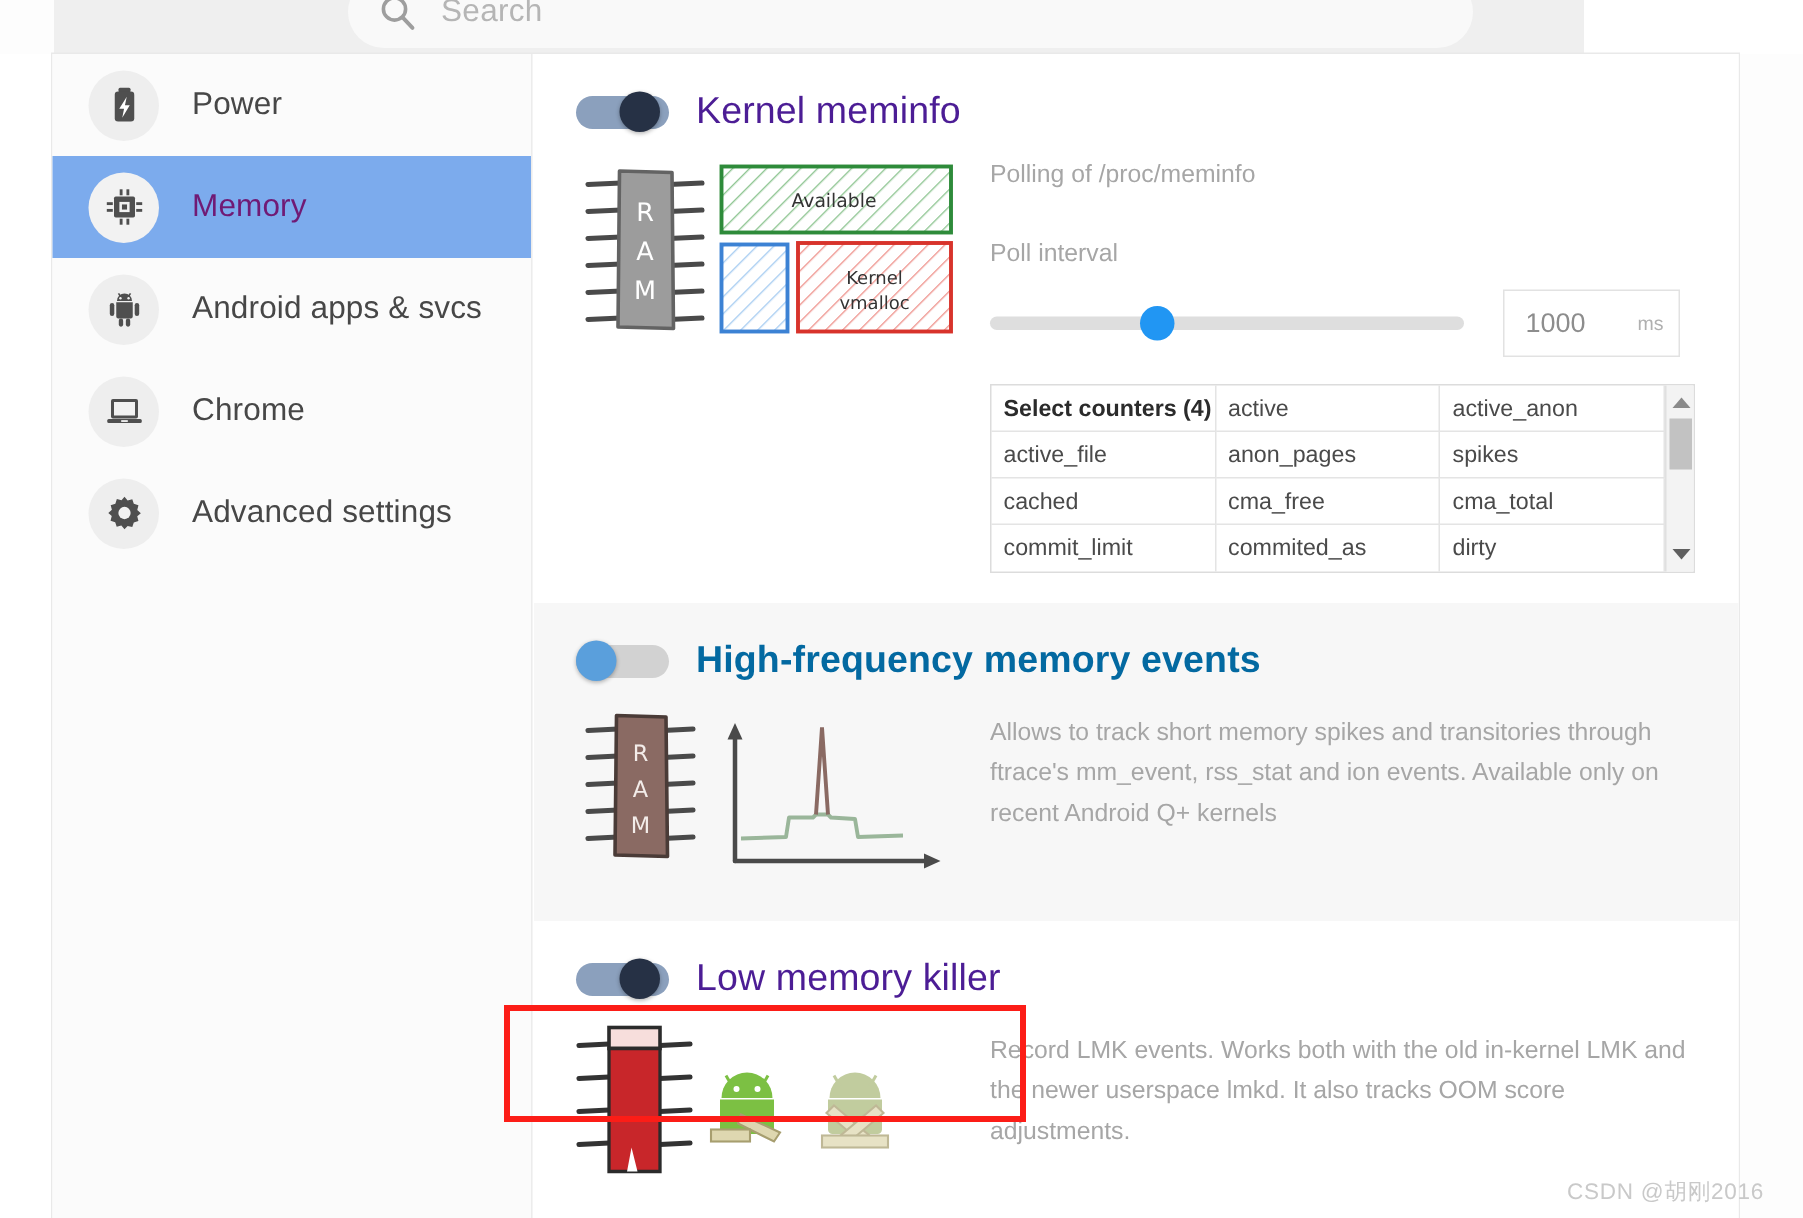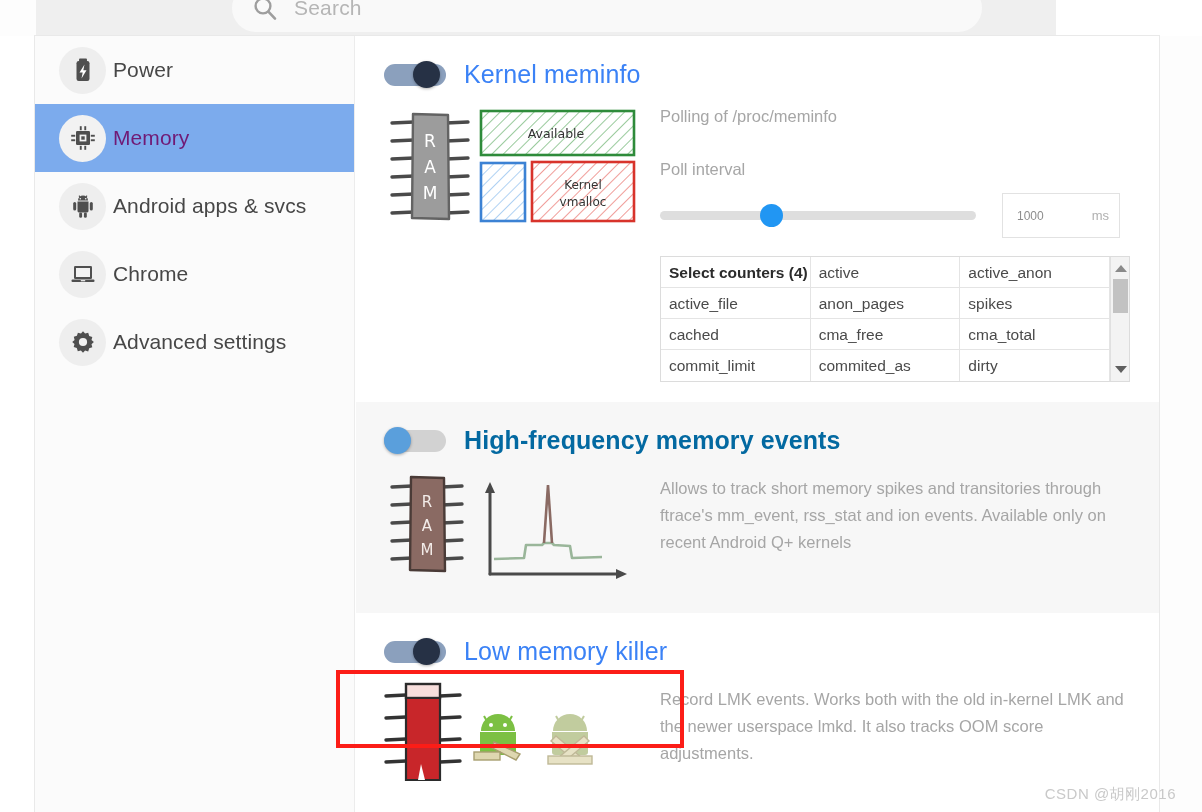--- a/index.html
+++ b/index.html
@@ -42,21 +42,21 @@
   .page-left-edge {
     position: absolute; left: 0; top: 36px; width: 35px; height: 776px; background: #ffffff;
   }
 
   
   .sidebar {
     position: absolute; left: 0; top: 0; width: 320px; height: 776px;
     background: #fbfbfb; border-right: 1px solid #ececec;
   }
   .side-item {
-    display: flex; align-items: center; gap: 7px;
+    display: flex; align-items: center; gap: 22px;
     height: 68px; padding-left: 24px; cursor: pointer;
   }
   .side-item.active { background: #7cabed; }
   .side-badge {
     width: 47px; height: 47px; border-radius: 50%;
     background: #eeeeee; flex: none;
     display: flex; align-items: center; justify-content: center;
   }
   .side-item.active .side-badge { background: #f2f2f2; }
   .side-label { font-size: 21px; color: #474747; letter-spacing: .1px; }
@@ -80,21 +80,21 @@
   }
   .toggle .knob {
     position: absolute; top: 0; width: 27px; height: 27px; border-radius: 50%;
     box-shadow: 0 1px 3px rgba(0,0,0,.3);
   }
   .toggle.on .track { background: #8ba0bd; }
   .toggle.on .knob  { background: #263145; right: 6px; }
   .toggle.off .track { background: #d2d2d2; }
   .toggle.off .knob  { background: #5a9fdc; left: 0; }
 
-  .sec-title { font-size: 25px; color: #3b82f6; letter-spacing: .1px; }
+  .sec-title { font-size: 25px; color: #4c1d95; letter-spacing: .1px; }
   .sec-title.muted { color: #0369a1; font-weight: bold; }
 
   .sec-body { display: flex; gap: 0; margin-top: 14px; }
   .art { flex: none; }
   .sec-right { flex: 1; padding-left: 16px; }
 
   .desc { font-size: 16.5px; line-height: 27px; color: #a6a6a6; }
   .desc.small-top { margin-top: 6px; }
 
   .field-label { font-size: 16.5px; color: #a6a6a6; margin-top: 30px; }
@@ -102,21 +102,21 @@
   
   .slider-row { display: flex; align-items: center; gap: 26px; margin-top: 14px; }
   .slider { position: relative; width: 316px; height: 10px; flex: none; cursor: pointer; }
   .slider .rail { position: absolute; left: 0; top: 0; width: 316px; height: 9px; background: #dedede; border-radius: 5px; }
   .slider .thumb { position: absolute; top: -7px; width: 23px; height: 23px; border-radius: 50%; background: #2196f3; }
   .numbox {
     width: 118px; height: 45px; border: 1px solid #e2e2e2; background: #fff;
     display: flex; align-items: center; justify-content: space-between;
     padding: 0 10px 0 14px;
   }
-  .numbox .val { font-size: 12px; color: #8d8d8d; }
+  .numbox .val { font-size: 18px; color: #8d8d8d; }
   .numbox .unit { font-size: 13px; color: #b0b0b0; }
 
   
   .counters {
     margin-top: 18px; width: 470px; border: 1px solid #dcdcdc; background: #fff;
     display: flex;
   }
   .ctable { flex: 1; }
   .crow { display: flex; }
   .ccell {

